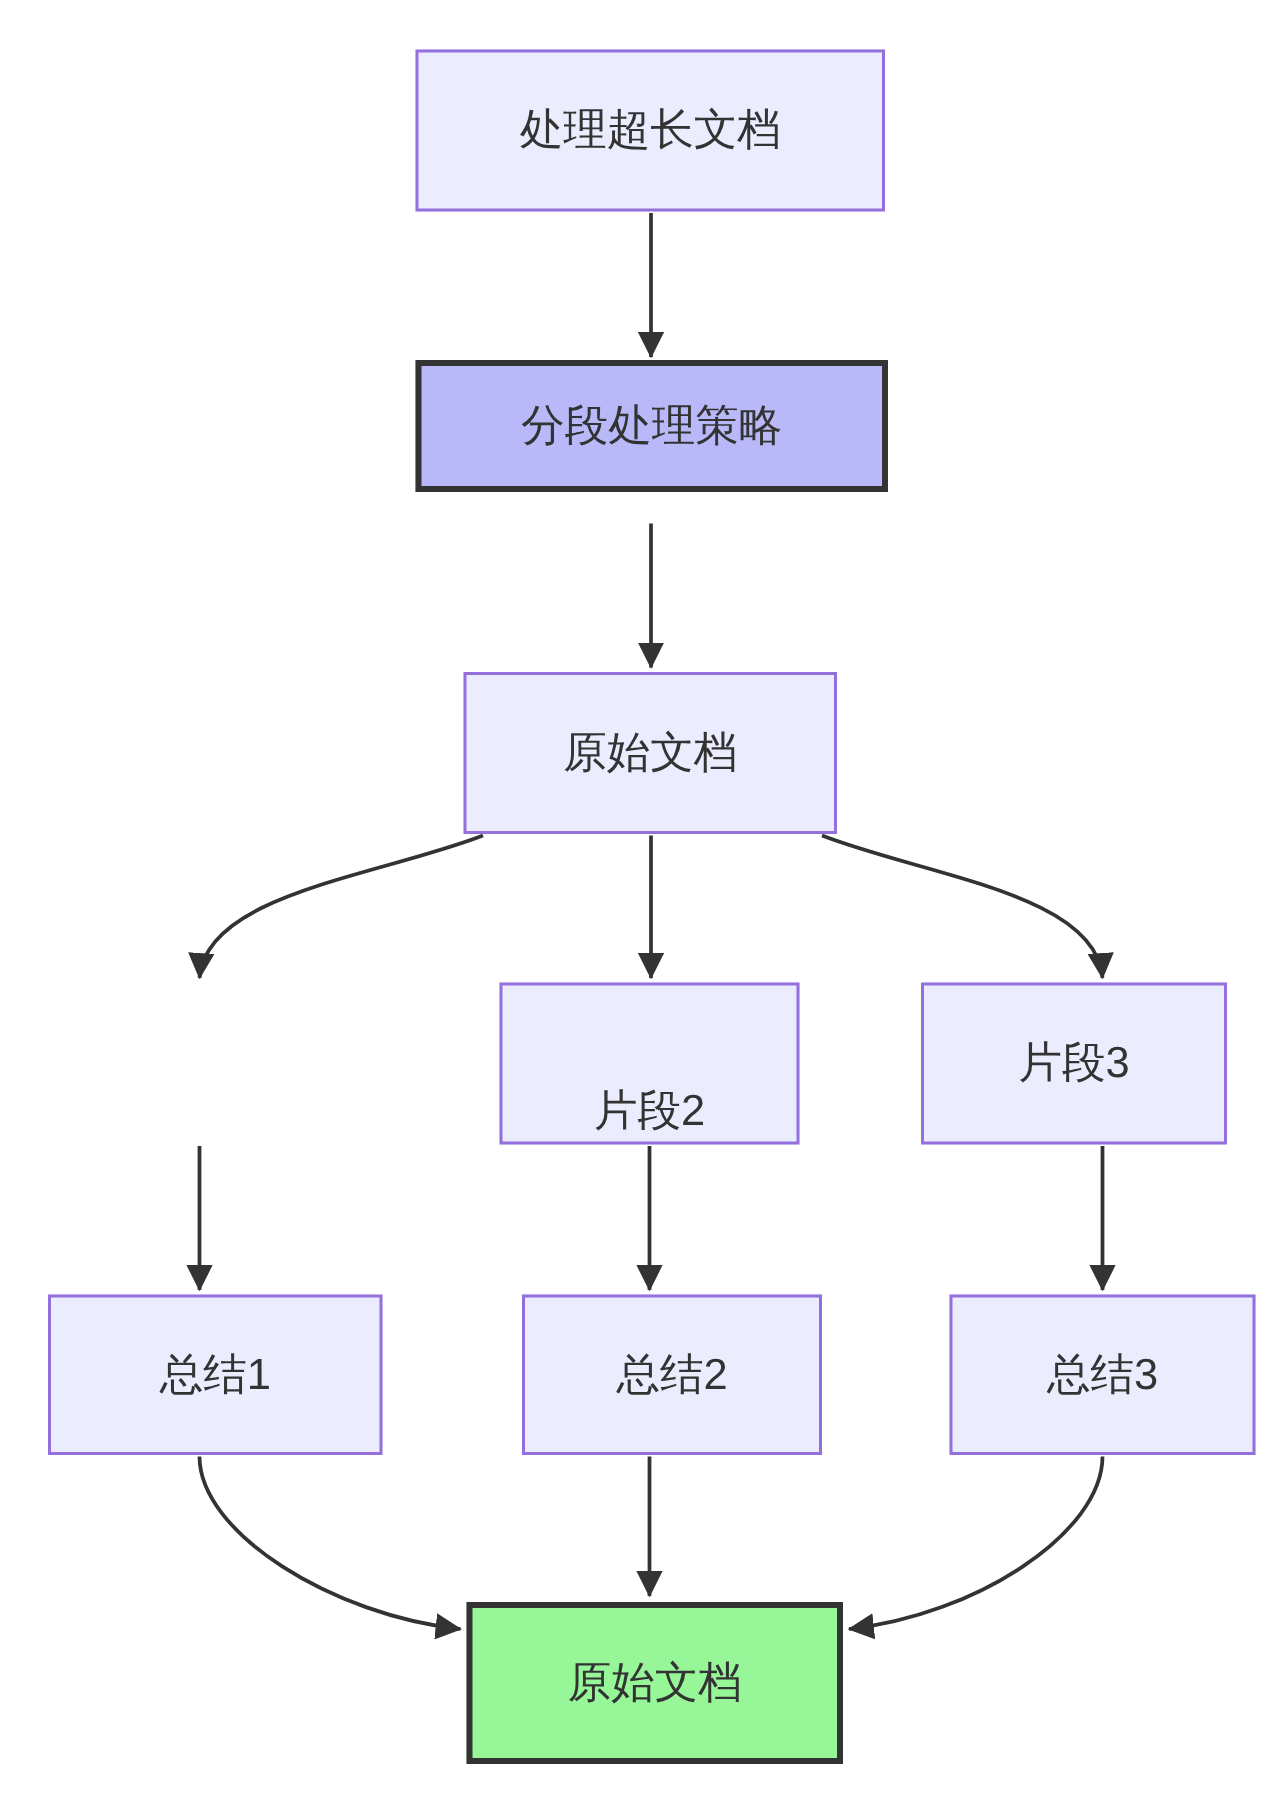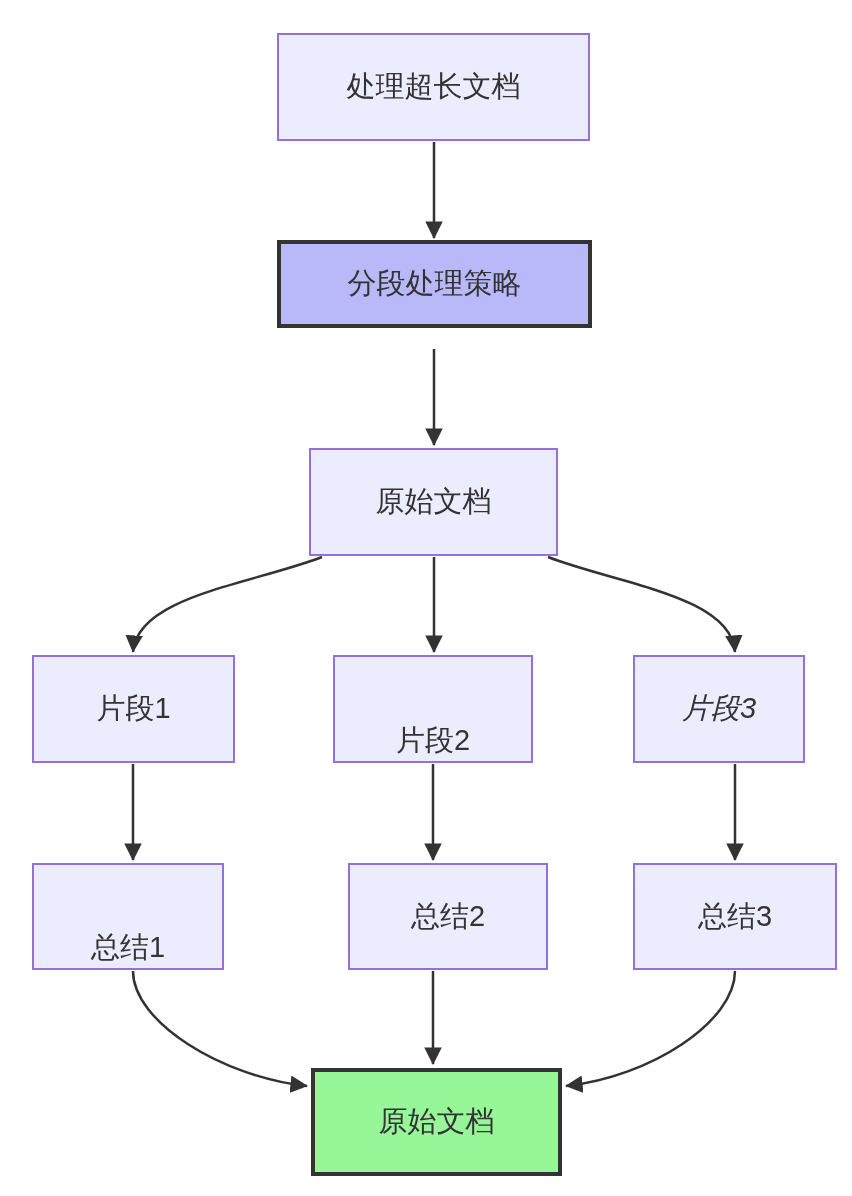--- a/index.html
+++ b/index.html
@@ -86,33 +86,30 @@
   </div>
 
   <div class="node emph-purple" style="left:277px; top:240px; width:315px; height:88px;">
     <span>分段处理策略</span>
   </div>
 
   <div class="node" style="left:309px; top:448px; width:249px; height:108px;">
     <span>原始文档</span>
   </div>
 
-  <div class="node" style="left:32px; top:655px; width:203px; height:108px;">
-    <span>片段1</span>
-  </div>
 
   <div class="node" style="left:333px; top:655px; width:200px; height:108px;align-items:flex-end;">
     <span>片段2</span>
   </div>
 
-  <div class="node" style="left:633px; top:655px; width:172px; height:108px;font-style:italic;">
+  <div class="node" style="left:614px; top:655px; width:204px; height:108px;">
     <span>片段3</span>
   </div>
 
-  <div class="node" style="left:32px; top:863px; width:192px; height:107px;align-items:flex-end;">
+  <div class="node" style="left:32px; top:863px; width:223px; height:107px;">
     <span>总结1</span>
   </div>
 
   <div class="node" style="left:333px; top:863px; width:200px; height:107px;margin-left:15px;">
     <span>总结2</span>
   </div>
 
   <div class="node" style="left:633px; top:863px; width:204px; height:107px;">
     <span>总结3</span>
   </div>

